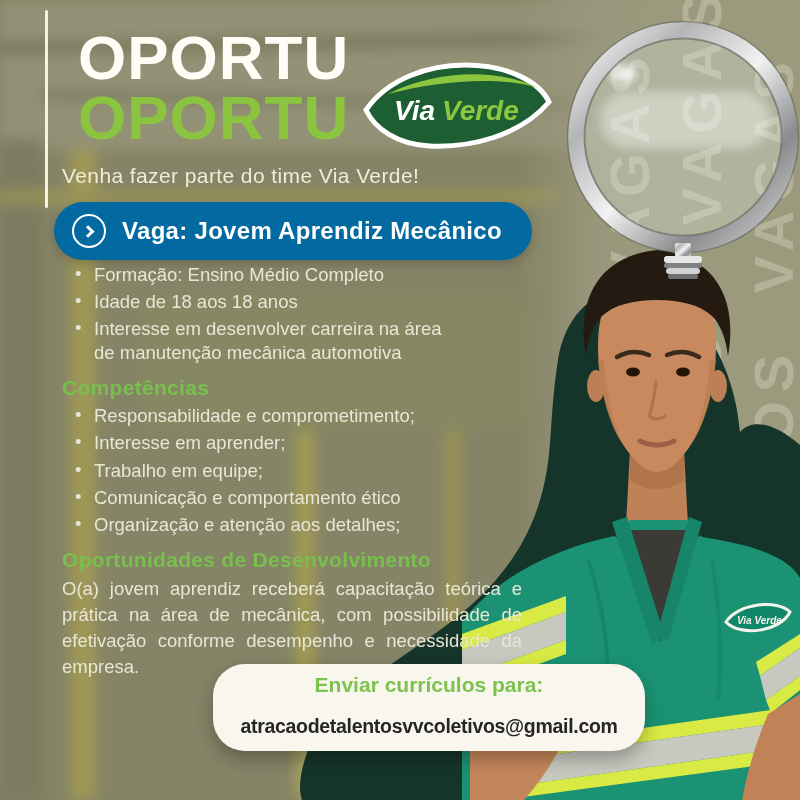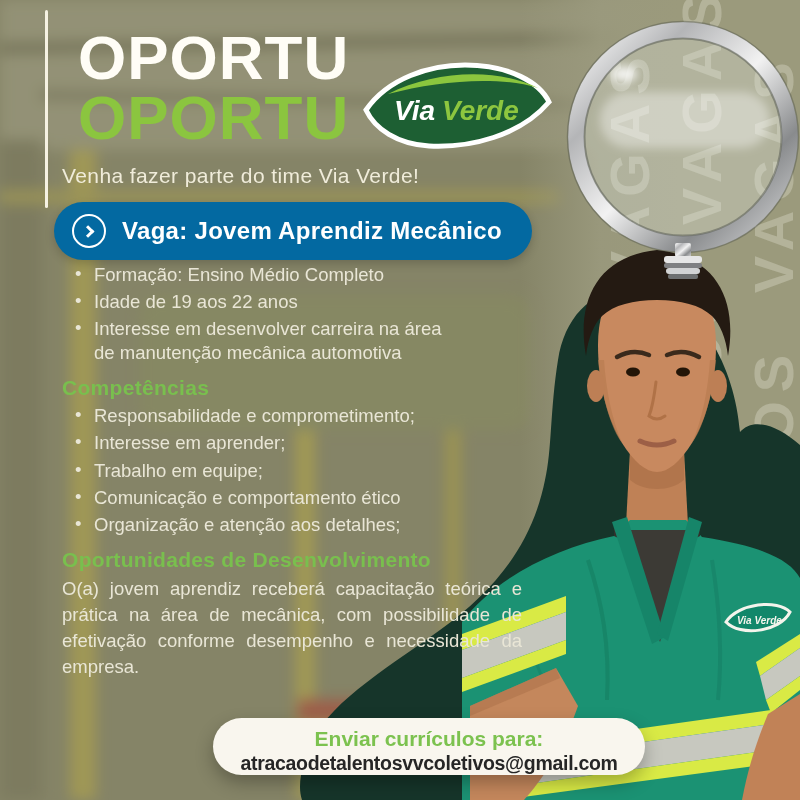--- a/index.html
+++ b/index.html
@@ -49,24 +49,24 @@
   .sec-h{margin:11px 0 4px;font-size:21px;font-weight:bold;color:#79bf4e;letter-spacing:.3px;}
   .blist{list-style:none;margin:2px 0 0;padding:0;}
   .blist li{position:relative;padding-left:24px;margin:3px 8px;font-size:18.5px;line-height:1.3;color:#e9e6d6;max-width:372px;}
   .blist li::before{content:"•";position:absolute;left:5px;top:-1px;color:#e9e6d6;}
   .dev-p{margin:4px 0 0;font-size:18.5px;line-height:1.42;color:#e9e6d6;text-align:justify;width:460px;}
 
   
   .brand{position:absolute;left:358px;top:60px;width:200px;height:92px;}
 
   
-  .contact-pill{position:absolute;left:213px;top:718px;width:432px;background:#f9f6ee;border-radius:32px;
-    padding:9px 10px 0;text-align:center;box-shadow:0 8px 18px rgba(0,0,0,.28);cursor:pointer;}
+  .contact-pill{position:absolute;left:213px;top:664px;width:432px;background:#f9f6ee;border-radius:32px;
+    padding:9px 10px 13px;text-align:center;box-shadow:0 8px 18px rgba(0,0,0,.28);cursor:pointer;}
   .contact-pill .clabel{color:#7cc24f;font-weight:bold;font-size:21px;}
-  .contact-pill .cemail{color:#262626;font-weight:bold;font-size:19.5px;letter-spacing:-0.3px;margin-top:1px;}
+  .contact-pill .cemail{color:#262626;font-weight:bold;font-size:19.5px;letter-spacing:-0.3px;margin-top:18px;}
 </style>
 </head>
 <body>
 
 <div class="poster">
 
   <div class="photo">
     <div class="ceiling"></div>
       <div class="rail1"></div>
       <div class="rail2"></div>
@@ -207,21 +207,21 @@
 
     <div class="vaga-pill">
       <span class="circ">
           <span class="chev"></span>
         </span>
       <span class="label">Vaga: Jovem Aprendiz Mecânico</span>
     </div>
 
     <ul class="blist">
       <li>Formação: Ensino Médio Completo</li>
-      <li>Idade de 19 aos 22 anos</li>
+      <li>Idade de 18 aos 18 anos</li>
       <li>Interesse em desenvolver carreira na área de manutenção mecânica automotiva</li>
     </ul>
 
     <h2 class="sec-h">Competências</h2>
     <ul class="blist">
       <li>Responsabilidade e comprometimento;</li>
       <li>Interesse em aprender;</li>
       <li>Trabalho em equipe;</li>
       <li>Comunicação e comportamento ético</li>
       <li>Organização e atenção aos detalhes;</li>

